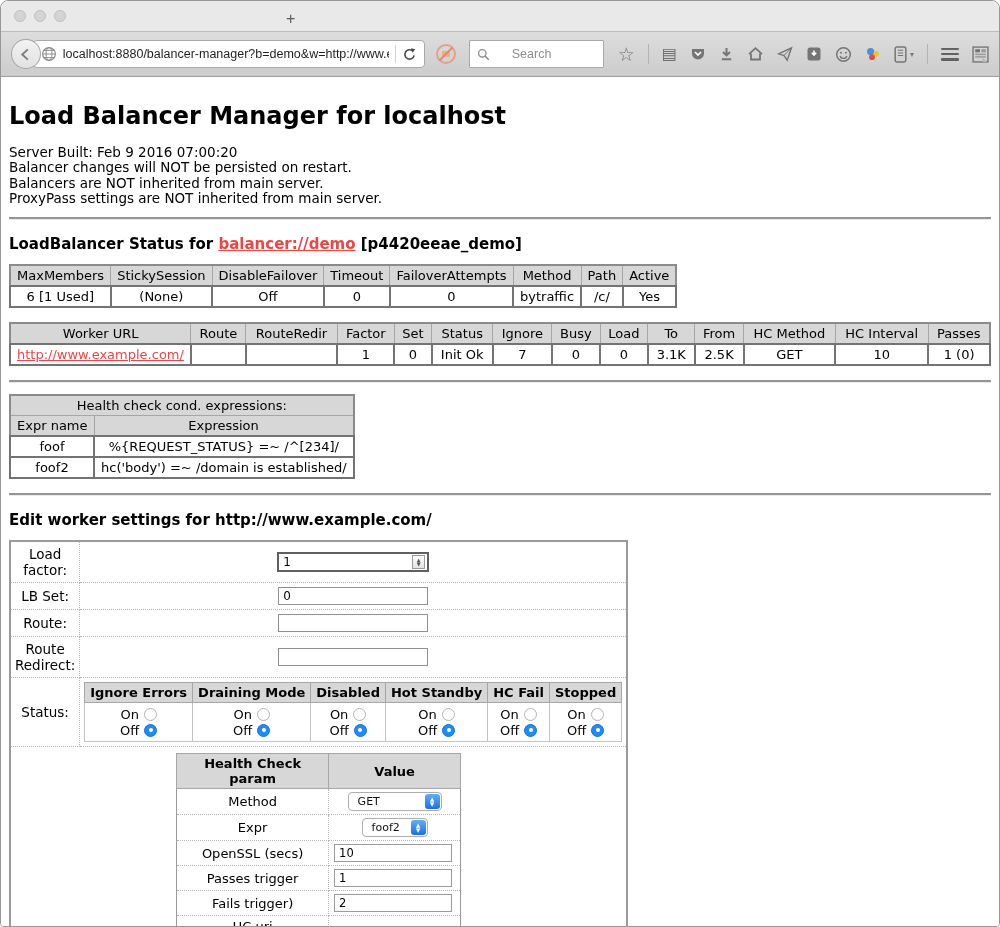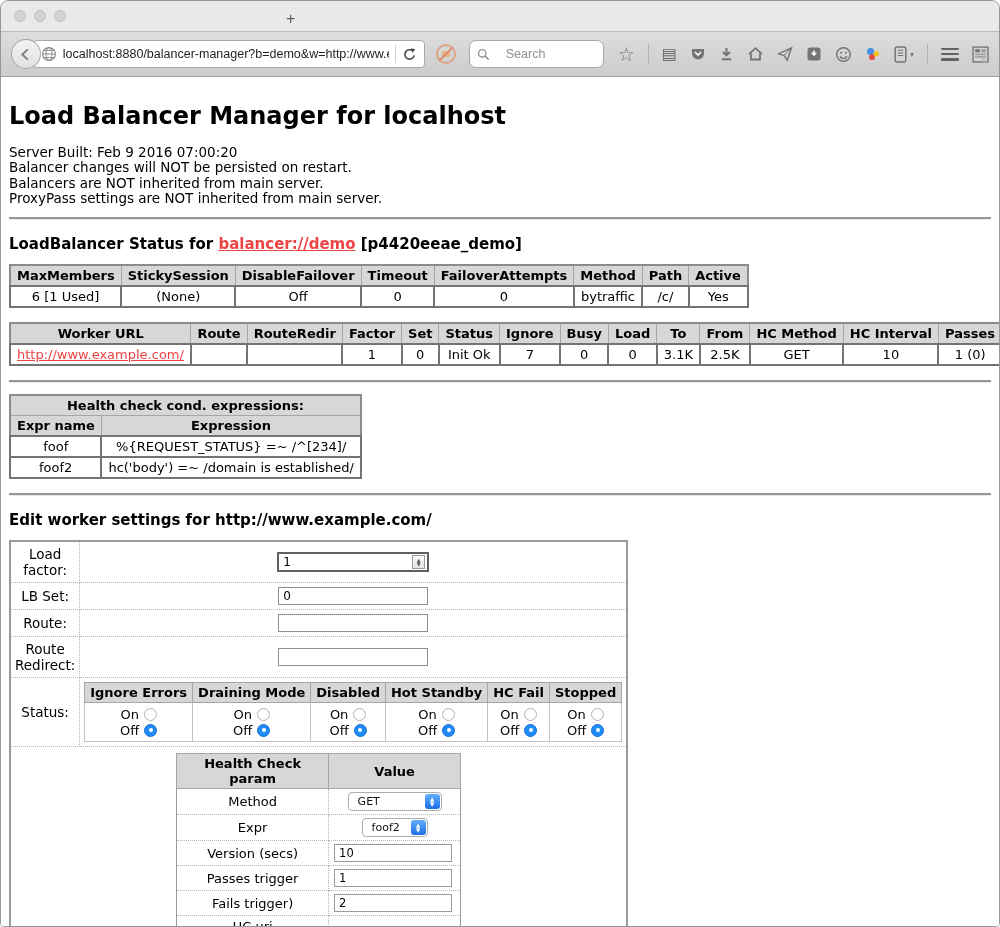--- a/index.html
+++ b/index.html
@@ -17,41 +17,41 @@
   .tab .close { position:absolute; right:10px; color:#8a8a8a; font-size:12px; cursor:default; }
   .newtab { position:absolute; left:285px; bottom:3px; font-size:16px; color:#5a5a5a; font-family:"Liberation Sans",sans-serif; }
   .navbar { height:46px; background:linear-gradient(#dddddd,#cccccc); border-top:1px solid #bcbcbc; border-bottom:1px solid #9e9e9e;
             display:flex; align-items:center; padding:0 10px; }
   .backbtn { width:30px; height:30px; border-radius:50%; background:linear-gradient(#f2f2f2,#e2e2e2); border:1px solid #a5a5a5;
              display:flex; align-items:center; justify-content:center; margin-right:-8px; z-index:2; }
   .urlbar { width:392px; height:28px; background:#fff; border:1px solid #a8a8a8; border-radius:4px;
             display:flex; align-items:center; padding:0 7px; gap:6px; z-index:1; }
   .urltext { font-family:"Liberation Sans",sans-serif; font-size:12.5px; color:#1f1f1f; white-space:nowrap; overflow:hidden; flex:1; }
   .vdiv { width:1px; height:18px; background:#d2d2d2; }
-  .searchbar { width:136px; height:28px; background:#fff; border:1px solid #a8a8a8; border-radius:7px;
-               display:flex; align-items:center; padding:0 7px; gap:16px; margin-left:12px; }
+  .searchbar { width:136px; height:28px; background:#fff; border:1px solid #a8a8a8; border-radius:1px;
+               display:flex; align-items:center; padding:0 7px; gap:22px; margin-left:12px; }
   .searchbar .ph { font-family:"Liberation Sans",sans-serif; font-size:12.5px; color:#8e8e8e; }
   .iconrow { display:flex; align-items:center; gap:13px; margin-left:14px; color:#6e6e6e; }
   .glyph { font-size:17px; line-height:1; color:#6e6e6e; font-family:"DejaVu Sans",sans-serif; }
   .sep { width:1px; height:20px; background:#b3b3b3; }
   .burger { width:18px; height:13px; display:flex; flex-direction:column; justify-content:space-between; }
   .burger i { display:block; height:2.6px; background:#636363; border-radius:1px; }
   .caret { font-size:8px; color:#7a7a7a; }
   .adblock { margin-left:10px; }
 
   
   .content { padding:2px 8px 0 8px; background:#fff; font-size:13.5px; color:#000; }
   h1.pgtitle { font-size:24px; margin:23px 0 15px 0; font-weight:bold; }
   .info { font-size:13.5px; line-height:15.3px; }
   hr.rule { border:none; border-top:2px solid #959595; border-bottom:1px solid #eaeaea; margin:11px 0; }
   h3.sect { font-size:15px; font-weight:bold; margin:15px 0 11px 0; }
   a.vlink { color:#ef4444; text-decoration:underline; }
 
   table.dt { border-collapse:collapse; border:2px solid #8b8b8b; margin-bottom:14px; }
-  table.dt th { background:#d7d7d7; border:1px solid #a6a6a6; font-weight:bold; padding:2px 6px; font-size:13px; white-space:nowrap; text-align:center; }
+  table.dt th { background:#d7d7d7; border:1px solid #a6a6a6; font-weight:normal; padding:2px 6px; font-size:13px; white-space:nowrap; text-align:center; }
   table.dt td { border:2px solid #737373; padding:2px 6px; font-size:13px; white-space:nowrap; text-align:center; }
   table.worker { width:100%; }
   table.worker td.urlcell { text-align:left; }
 
   
   table.form { border-collapse:collapse; border:2px solid #9a9a9a; width:565px; margin-top:6px; }
   table.form > tbody > tr > td { border:1px dotted #b5b5b5; padding:4px 4px; font-size:13.5px; text-align:center; }
   table.form td.lbl { width:100px; }
   input.txt { width:150px; height:18px; border:1px solid #8f8f8f; font:12px "DejaVu Sans",sans-serif; padding:1px 4px; background:#fff; }
   .numwrap { display:inline-flex; align-items:center; border:2px solid #5f5f5f; background:#fff; height:20px; width:152px; }
@@ -413,21 +413,21 @@
             <tr>
               <td class="hclbl">Expr</td>
               <td class="hcval">
                 <span class="macsel" style="width:66px">
                   <span class="sv">foof2</span>
                   <span class="stepper">▲<br>▼</span>
                 </span>
               </td>
             </tr>
             <tr>
-              <td class="hclbl">Version (secs)</td>
+              <td class="hclbl">OpenSSL (secs)</td>
               <td class="hcval" style="text-align:left"><input class="hctxt" type="text" value="10" style=""></td>
             </tr>
             <tr>
               <td class="hclbl">Passes trigger</td>
               <td class="hcval" style="text-align:left"><input class="hctxt" type="text" value="1" style=""></td>
             </tr>
             <tr>
               <td class="hclbl">Fails trigger)</td>
               <td class="hcval" style="text-align:left"><input class="hctxt" type="text" value="2" style=""></td>
             </tr>

